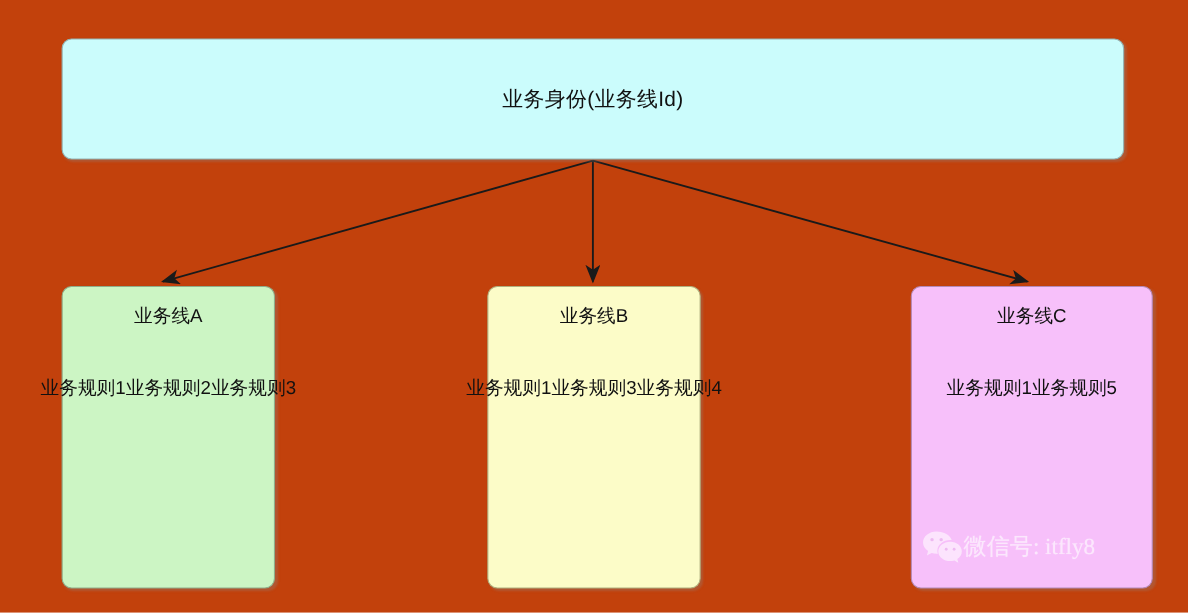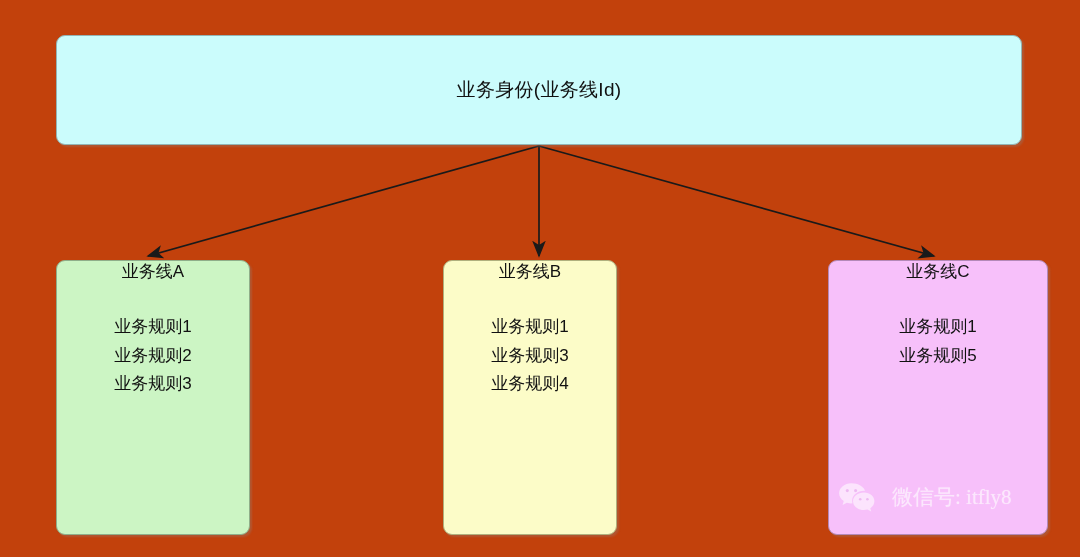--- a/index.html
+++ b/index.html
@@ -52,71 +52,71 @@
   #root-node .node-title {
     font-size: 19px;
     color: #111111;
     letter-spacing: 0.3px;
   }
 
   
   .child-node {
     top: 260px;
     height: 275px;
-    padding-top: 0;
+    padding-top: 16px;
     display: flex;
     flex-direction: column;
     align-items: center;
   }
   .child-node .node-title {
     font-size: 17px;
     color: #111111;
     margin: 0;
     line-height: 1.3;
   }
   .child-node .rule-list {
-    margin-top: 30px;
+    margin-top: 40px;
     display: flex;
-    flex-direction: column;
+    flex-direction: row;
     align-items: flex-start;
   }
   .child-node .rule-item {
     font-size: 17px;
     color: #111111;
     line-height: 1.68;
     white-space: nowrap;
   }
 
   #node-a {
     left: 56px;
     width: 194px;
     background: #ccf5c4;
     border-color: #8fae8a;
   }
   #node-b {
     left: 443px;
-    width: 174px;
+    width: 194px;
     background: #fcfcc8;
     border-color: #b0b07e;
   }
   #node-c {
     left: 828px;
     width: 220px;
     background: #f7c0fa;
     border-color: #b489b8;
   }
 
   
   #watermark {
     position: absolute;
     left: 838px;
     top: 482px;
     display: flex;
     align-items: center;
-    gap: 16px;
+    gap: 0;
     opacity: 0.62;
     pointer-events: none;
   }
   #watermark .wm-text {
     font-size: 21px;
     color: #ffffff;
     font-family: "Liberation Serif", "DejaVu Serif", serif;
     text-shadow: 0 0 1px rgba(255,255,255,0.6);
     white-space: nowrap;
   }

